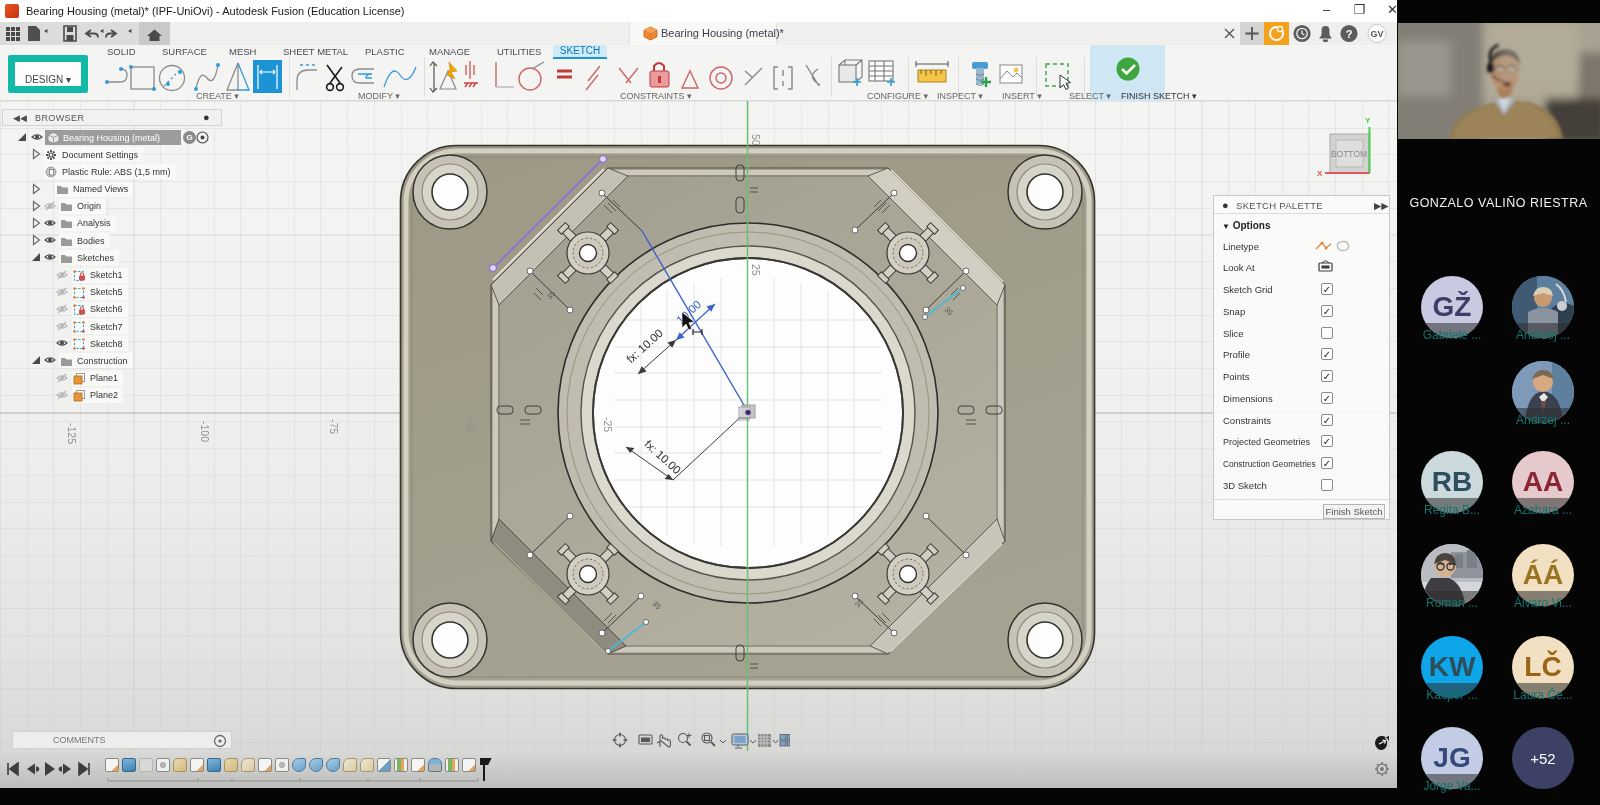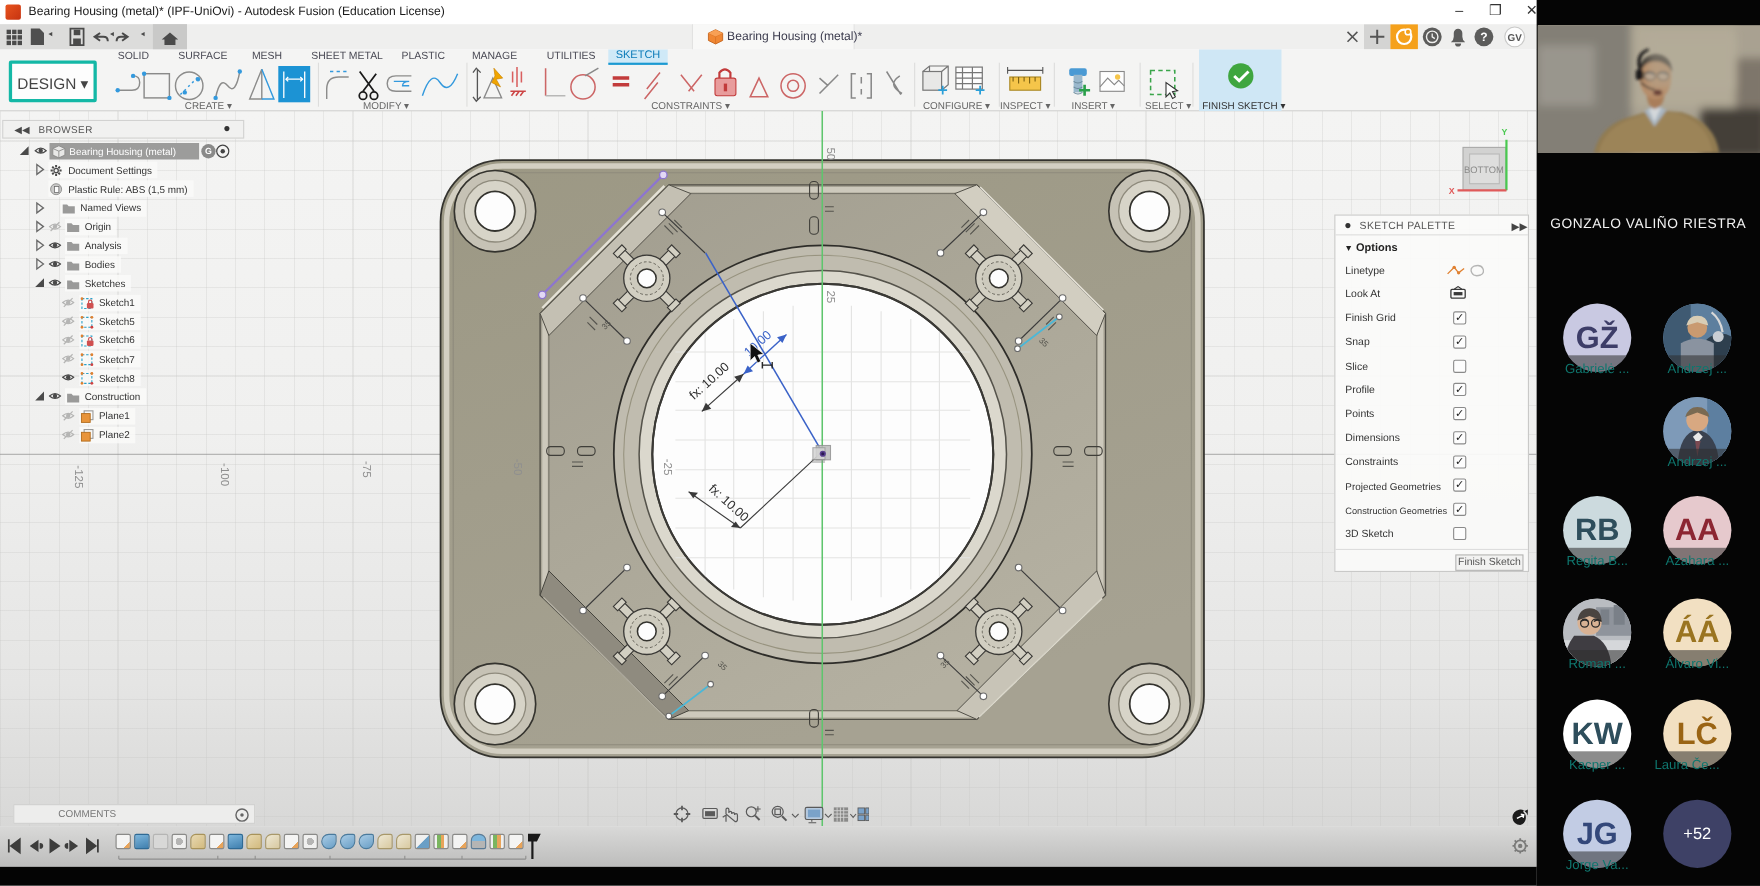--- a/index.html
+++ b/index.html
@@ -13,23 +13,23 @@
   
   #qat { position:absolute; left:0; top:22px; width:1397px; height:23px; background:#efefee; }
   #qatleft { position:absolute; left:0; top:0; width:170px; height:23px; background:#dcdcdb; }
   #doctab { position:absolute; left:629px; top:0px; width:148px; height:23px; background:#f8f8f7; border-left:1px solid #e2e2e1; border-right:1px solid #e2e2e1; }
   #doctext { position:absolute; left:31px; top:5px; font-size:11px; color:#3c3c4e; white-space:nowrap; }
   
   #ribbon { position:absolute; left:0; top:45px; width:1397px; height:56px; background:#f4f4f3; border-bottom:1px solid #d9d9d8; }
   .rtab { position:absolute; top:1px; font-size:9.5px; color:#4a4a55; }
   #sketchtab { position:absolute; left:553px; top:0px; width:54px; height:13px; background:#cfe9f7; color:#0a7ab8; font-size:10px; text-align:center; }
   #sketchul { position:absolute; left:553px; top:12px; width:54px; height:2px; background:#1b9ad2; }
-  .glabel { position:absolute; top:46px; font-size:9px; color:#666; white-space:nowrap; }
+  .glabel { position:absolute; top:46px; font-size:9px; color:#666; white-space:nowrap;margin-left:28px; }
   .gsep { position:absolute; top:12px; width:1px; height:40px; background:#dddddc; }
-  #designbtn { position:absolute; left:8px; top:10px; width:80px; height:38px; background:#fdfdfd; border:3px solid #14b8a6; border-radius:2px; font-size:14px; color:#444; text-align:center; line-height:36px; }
+  #designbtn { position:absolute; left:8px; top:10px; width:80px; height:38px; background:#fdfdfd; border:7px solid #14b8a6; border-radius:2px; font-size:10px; color:#444; text-align:center; line-height:36px; }
   #finishbg { position:absolute; left:1090px; top:0px; width:75px; height:56px; background:#cfe7f5; }
   
   #canvas { position:absolute; left:0; top:101px; width:1397px; height:650px;
     background:
       repeating-linear-gradient(to right, rgba(195,195,193,0.28) 0 1px, transparent 1px 26.7px),
       repeating-linear-gradient(to bottom, rgba(195,195,193,0.28) 0 1px, transparent 1px 26.7px),
       linear-gradient(to bottom,#f4f4f3 0%,#f0f0ef 45%,#e5e5e4 80%,#d8d8d7 100%);
   }
   #partsvg { position:absolute; left:0; top:0; }
   
@@ -688,21 +688,21 @@
         </div>
       <div class="prow" style="top:63px;">
           <span style="position:absolute;left:9px;top:3px;">Look At</span>
         <svg width="16" height="14" style="position:absolute;left:104px;top:1px;">
           <rect x="1" y="3" width="13" height="8" rx="1" fill="none" stroke="#3a3a3a" stroke-width="1.2"></rect>
           <rect x="3.5" y="5.5" width="8" height="3" fill="#3a3a3a"></rect>
           <path d="M4 3 L7.5 0.5 L11 3" stroke="#3a3a3a" fill="none"></path>
         </svg>
         </div>
       <div class="prow" style="top:85px;">
-          <span style="position:absolute;left:9px;top:3px;">Finish Grid</span>
+          <span style="position:absolute;left:9px;top:3px;">Sketch Grid</span>
           <span class="pcheck">✓</span>
         </div>
       <div class="prow" style="top:107px;">
           <span style="position:absolute;left:9px;top:3px;">Snap</span>
           <span class="pcheck">✓</span>
         </div>
       <div class="prow" style="top:129px;">
           <span style="position:absolute;left:9px;top:3px;">Slice</span>
           <span class="pcheck"></span>
         </div>
@@ -939,26 +939,26 @@
     </svg>
     <div class="avband"></div>
       </div>
       <div class="avname" style="left:-8px;top:52px;text-align:center;width:78px;">Roman ...</div>
     </div>
   <div class="tile" style="left:115px;top:544px;">
       <div class="avcirc" style="background:#f2e0c2;color:#9a7420;">ÁÁ<div class="avband"></div></div>
       <div class="avname" style="left:-8px;top:52px;text-align:center;width:78px;">Álvaro Vi...</div>
     </div>
   <div class="tile" style="left:24px;top:636px;">
-      <div class="avcirc" style="background:#ffffff;color:#2e4e5c;">KW<div class="avband"></div></div>
+      <div class="avcirc" style="background:#0ea5e9;color:#2e4e5c;">KW<div class="avband"></div></div>
       <div class="avname" style="left:-8px;top:52px;text-align:center;width:78px;">Kacper ...</div>
     </div>
   <div class="tile" style="left:115px;top:636px;">
       <div class="avcirc" style="background:#f2e0c2;color:#9a6414;">LČ<div class="avband"></div></div>
-      <div class="avname" style="left:-8px;top:52px;text-align:left;width:78px;">Laura Če...</div>
+      <div class="avname" style="left:-8px;top:52px;text-align:center;width:78px;">Laura Če...</div>
     </div>
   <div class="tile" style="left:24px;top:727px;">
       <div class="avcirc" style="background:#c2cce4;color:#34487a;">JG<div class="avband"></div></div>
       <div class="avname" style="left:-8px;top:52px;text-align:center;width:78px;">Jorge Va...</div>
     </div>
   <div class="tile" style="left:115px;top:727px;">
       <div class="avcirc" style="background:#3e4166;color:#fff;font-size:15px;font-weight:normal;">+52</div>
     </div>
 </div>
 

